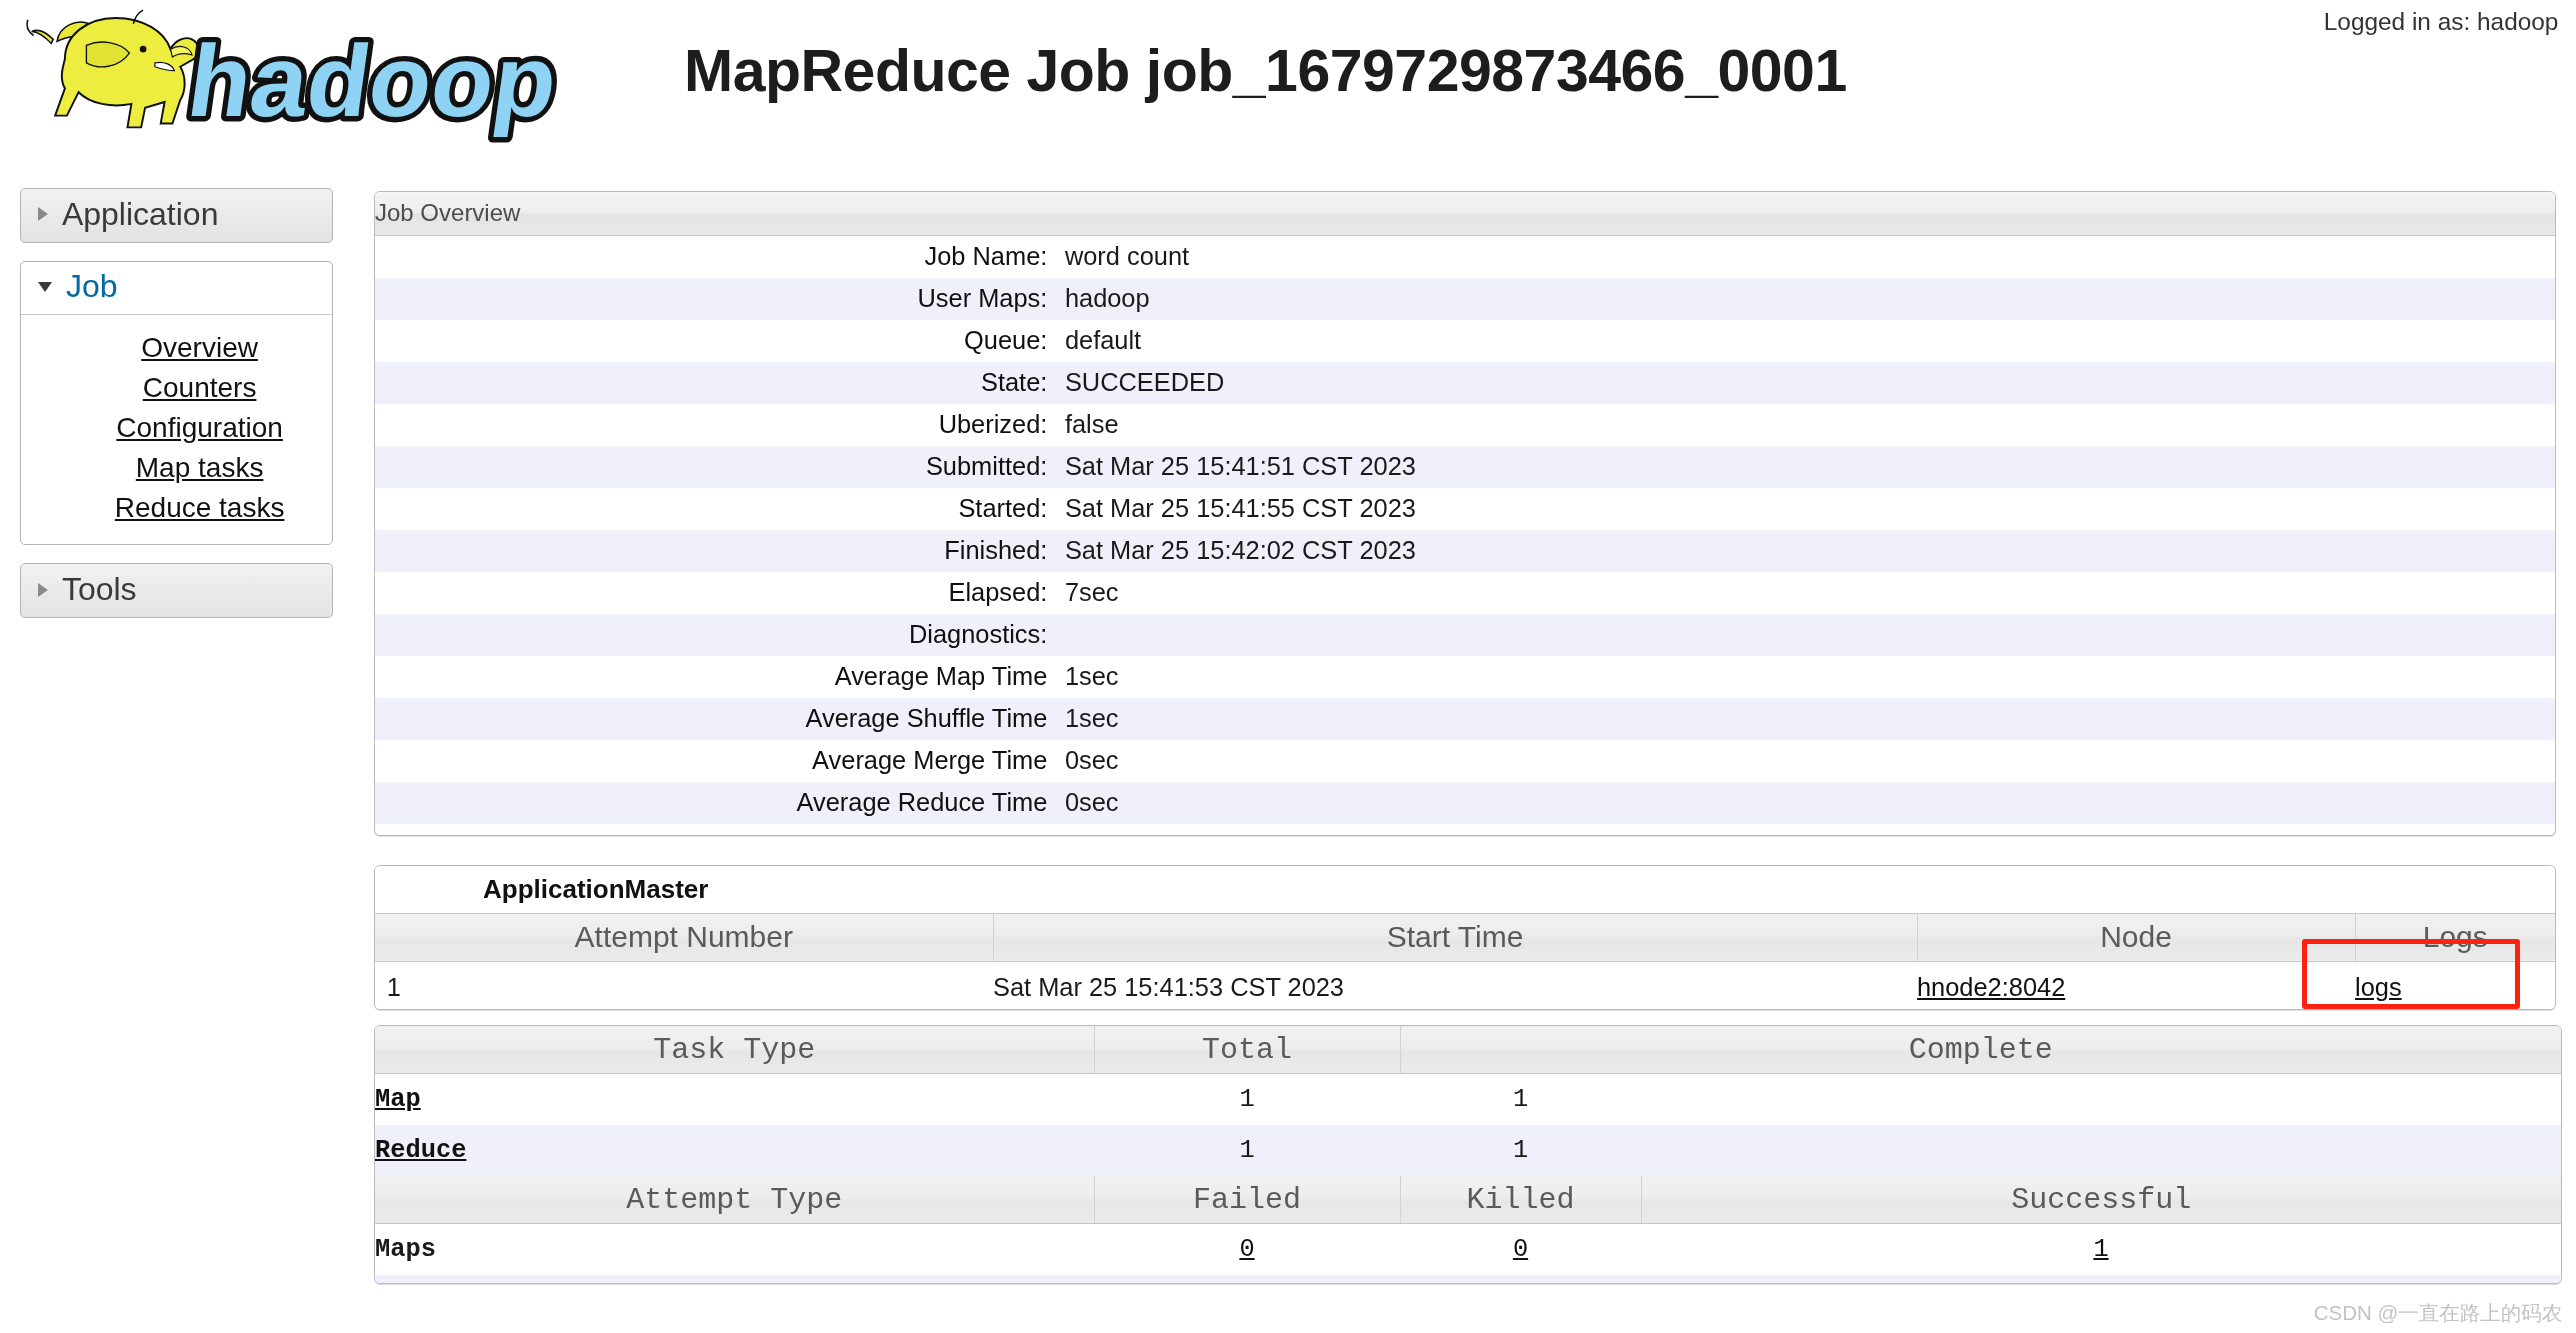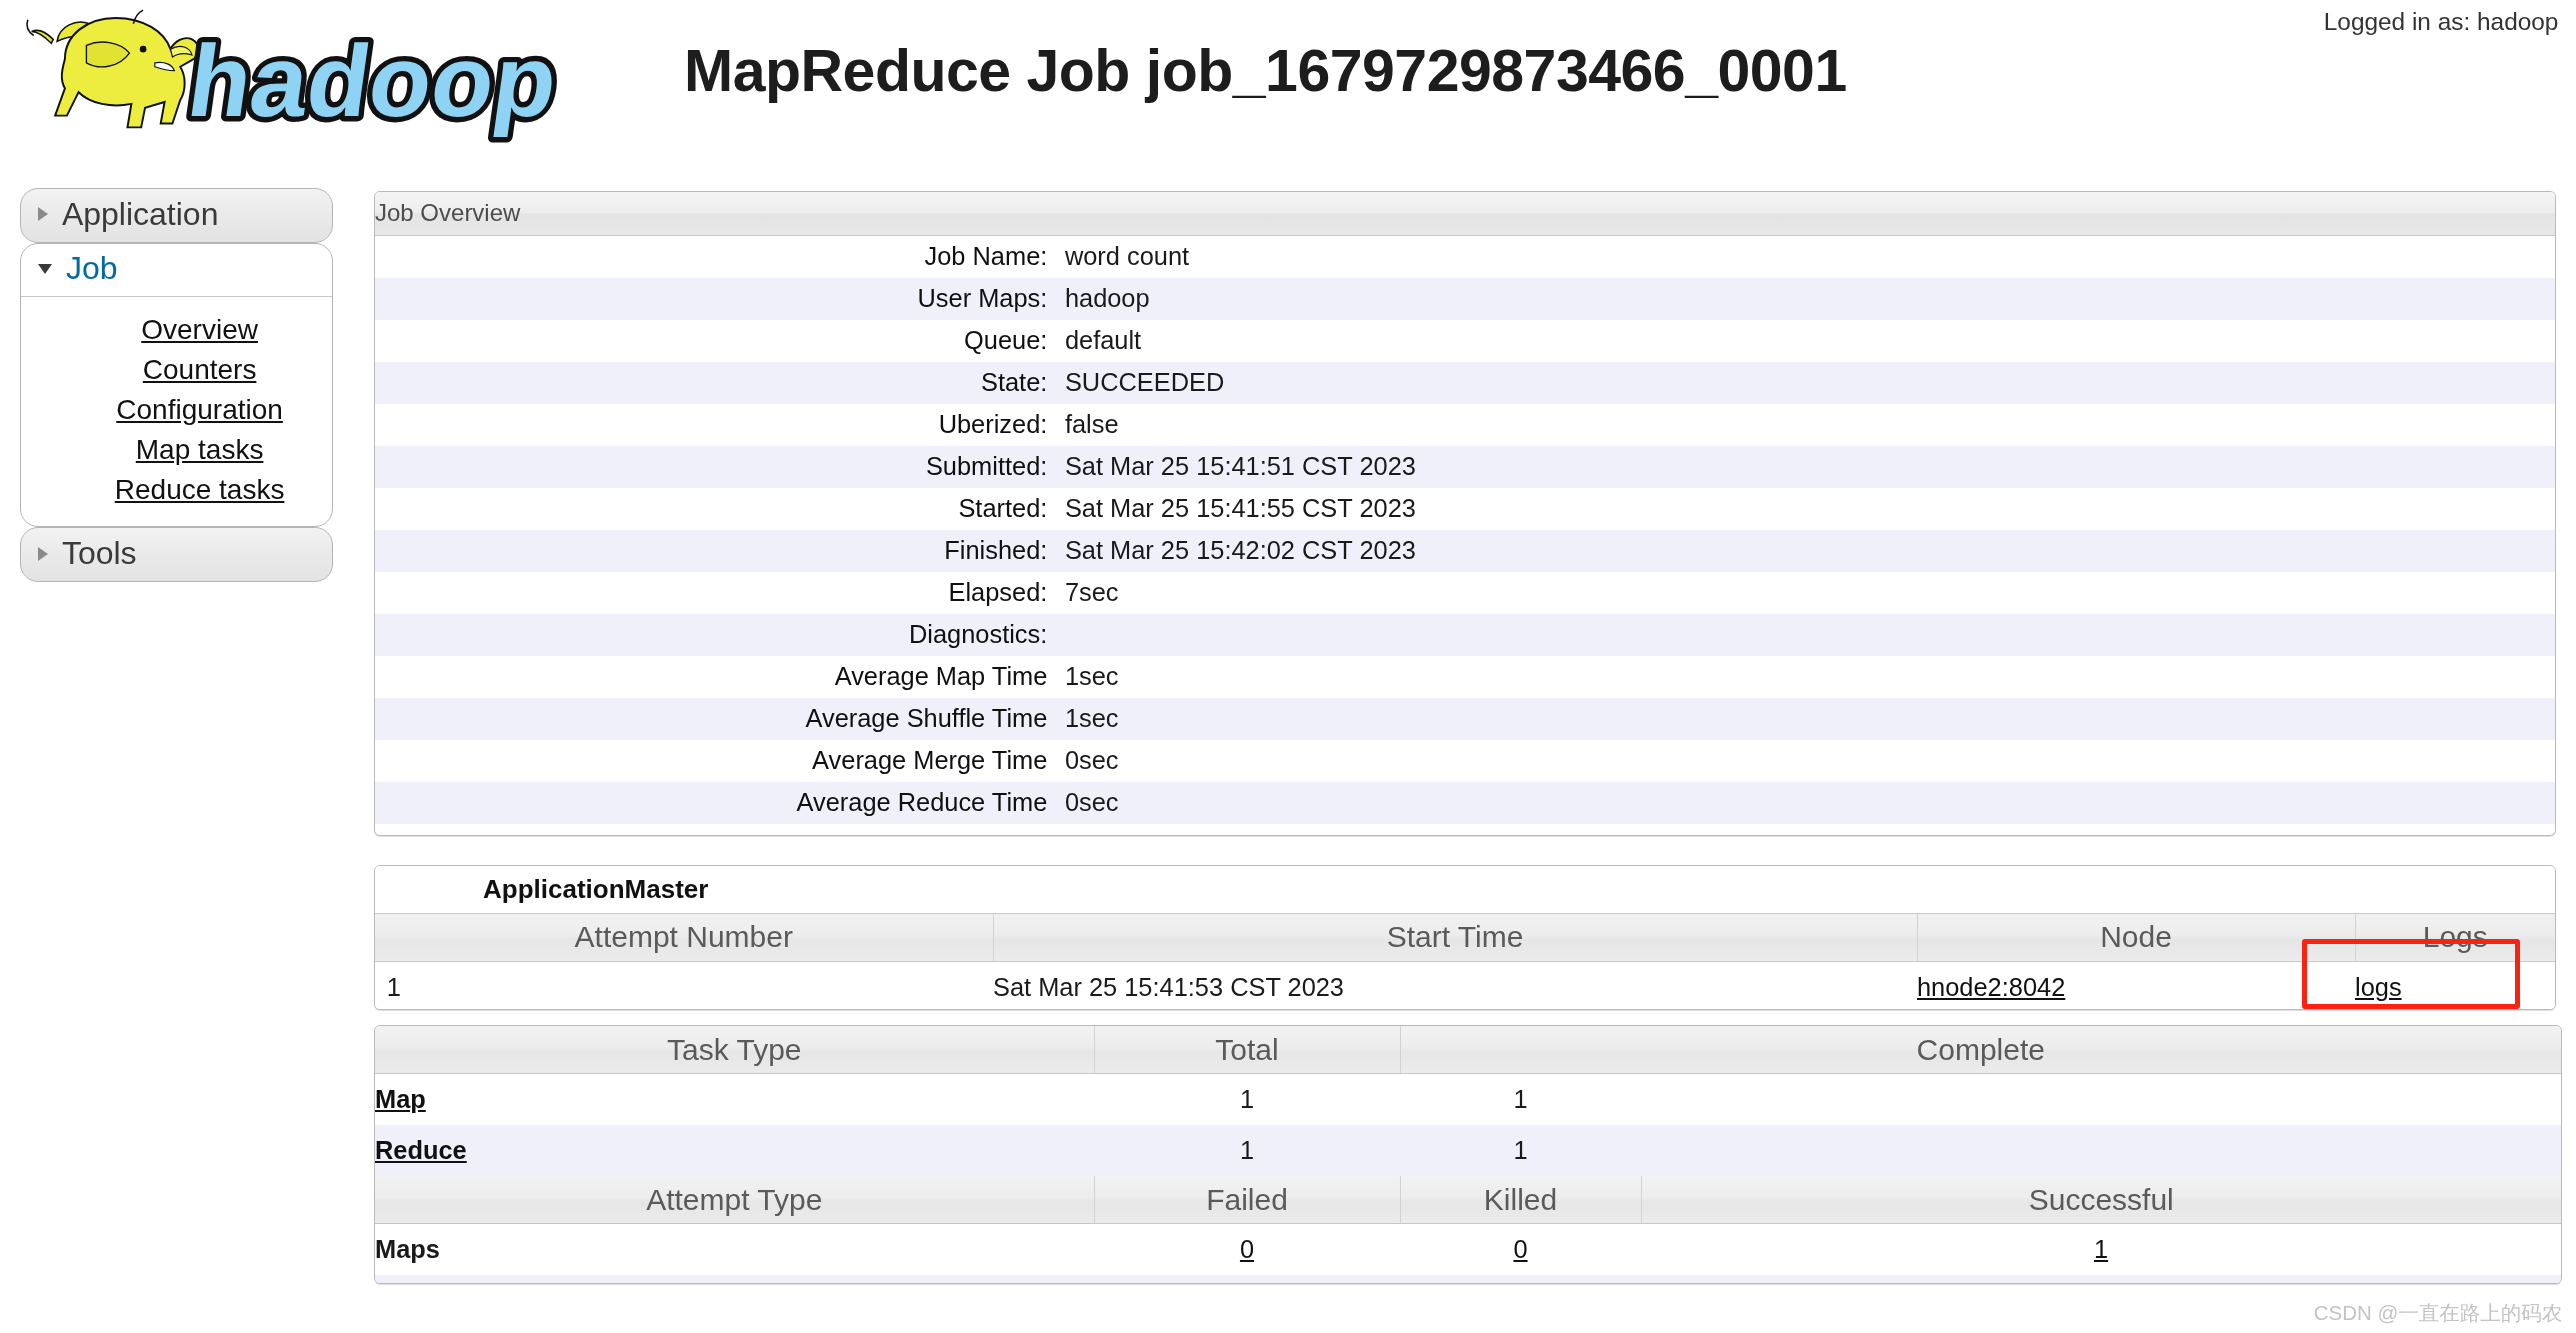--- a/index.html
+++ b/index.html
@@ -55,22 +55,22 @@
 
   
   #sidebar {
     position: absolute;
     left: 19.6px;
     top: 188px;
     width: 313px;
   }
   .nav-block {
     border: 1px solid #b4b4b4;
-    border-radius: 18px;
-    margin-bottom: 0;
+    border-radius: 5px;
+    margin-bottom: 18px;
     background: #ffffff;
     box-sizing: border-box;
   }
   .nav-block.collapsed {
     background: linear-gradient(to bottom, #f2f2f2 0%, #e9e9e9 55%, #e3e3e3 100%);
   }
   .nav-head {
     display: flex;
     align-items: center;
     padding: 6.8px 9.8px 8.8px 9.8px;
@@ -380,21 +380,21 @@
       <td class="cell center">
         <a class="lnk">logs</a>
       </td>
     </tr>
   </tbody>
     </table>
 </div>
 
 <div id="red-box" style="left:2302px; top:939px; width:218px; height:70px;"></div>
 
-<div class="panel" style="left:374px; top:1025px; width:2188px; height:259px;">
+<div class="panel" style="left:374px; top:1025px; width:2188px; height:259px;font-family:Liberation Mono, monospace;">
   <table class="grid">
     <colgroup>
         <col style="width:719px">
         <col style="width:306px">
         <col style="width:241px">
         <col>
       </colgroup>
     <tbody>
         <tr>
       <td class="hdr">Task Type</td>

